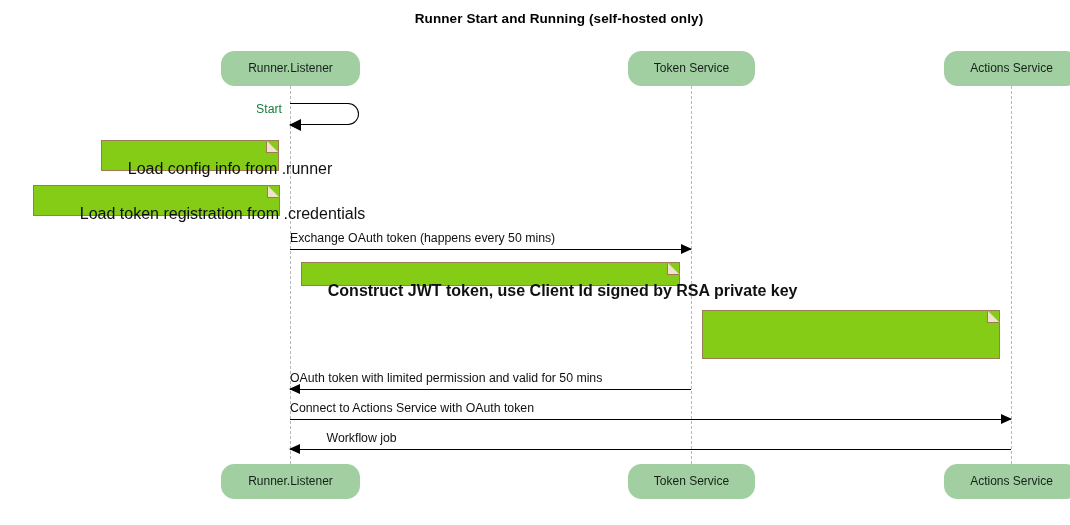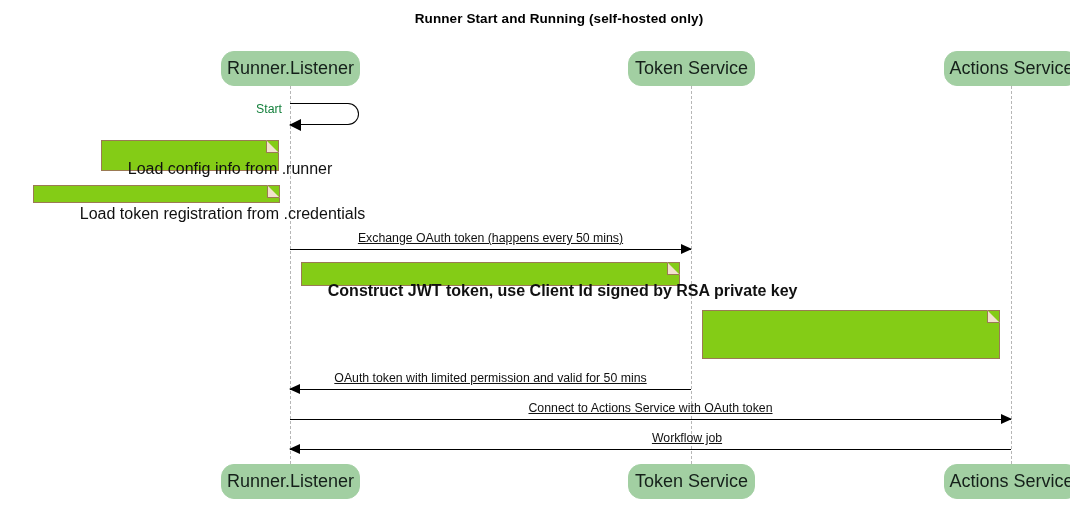--- a/index.html
+++ b/index.html
@@ -32,21 +32,21 @@
   
   .participant{
     position:absolute;
     box-sizing:border-box;
     background:#a2cfa2;
     border:1px solid #a2cfa2;
     border-radius:13px;
     height:35px;
     line-height:33px;
     text-align:center;
-    font-size:18px;
+    font-size:12px;
     color:#15201a;
     white-space:nowrap;
   }
 
   
   .note{
     position:absolute;
     box-sizing:border-box;
     background:#84cc16;
     border:1px solid #9b7a54;
@@ -79,25 +79,23 @@
     width:0;height:0;
     border-top:5.5px solid transparent;
     border-bottom:5.5px solid transparent;
   }
   .msg.right .head{right:-1px;border-left:11px solid #000;}
   .msg.left  .head{left:-1px; border-right:11px solid #000;}
   .msg .label{
     position:absolute;
     left:0;right:0;
     bottom:4px;
-    text-align:center;
     font-size:12.3px;
     color:#111;
     white-space:nowrap;
-    text-decoration:underline;
   }
 
   
   .selfmsg{position:absolute;}
   .selfmsg .loop{
     position:absolute;
     left:0;top:0;
     box-sizing:border-box;
     border:1.4px solid #000;
     border-left:none;
@@ -166,21 +164,21 @@
   <div class="msg left" id="msg-3" style="left: 266px; width: 721px; top: 449px;">
     <div class="line"></div>
     <div class="head"></div>
     <div class="label" id="msg-3-label" style="transform: translateX(36.5px);">Workflow job</div>
   </div>
 
   <div class="note" id="note-0" style="left: 77px; top: 140px; width: 178px; height: 31px;">
     <span>Load config info from .runner</span>
     <span class="fold"></span>
   </div>
-  <div class="note" id="note-1" style="left: 9px; top: 185px; width: 247px; height: 18px; padding-left: 28px;">
+  <div class="note" id="note-1" style="left: 9px; top: 185px; width: 247px; height: 31px; padding-left: 28px;">
     <span>Load token registration from .credentials</span>
     <span class="fold"></span>
   </div>
   <div class="note" id="note-2" style="left: 277px; top: 262px; width: 379px; height: 24px; font-weight: bold;">
     <span>Construct JWT token, use Client Id signed by RSA private key</span>
     <span class="fold"></span>
   </div>
   <div class="note" id="note-3" style="left: 678px; top: 310px; width: 298px; height: 49px;">
     <span class="fold"></span>
   </div>

